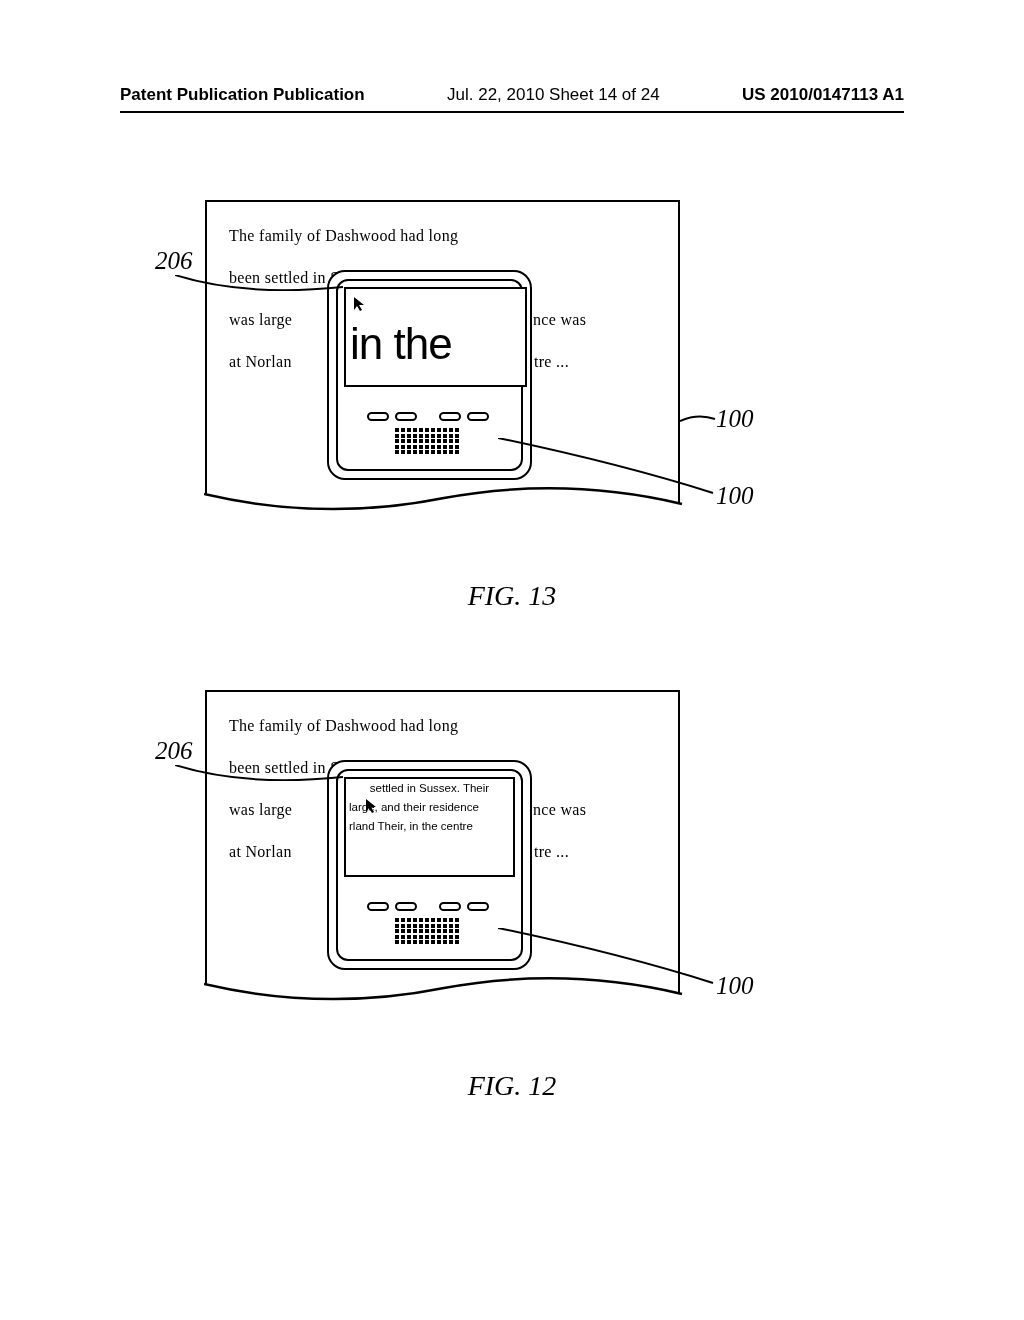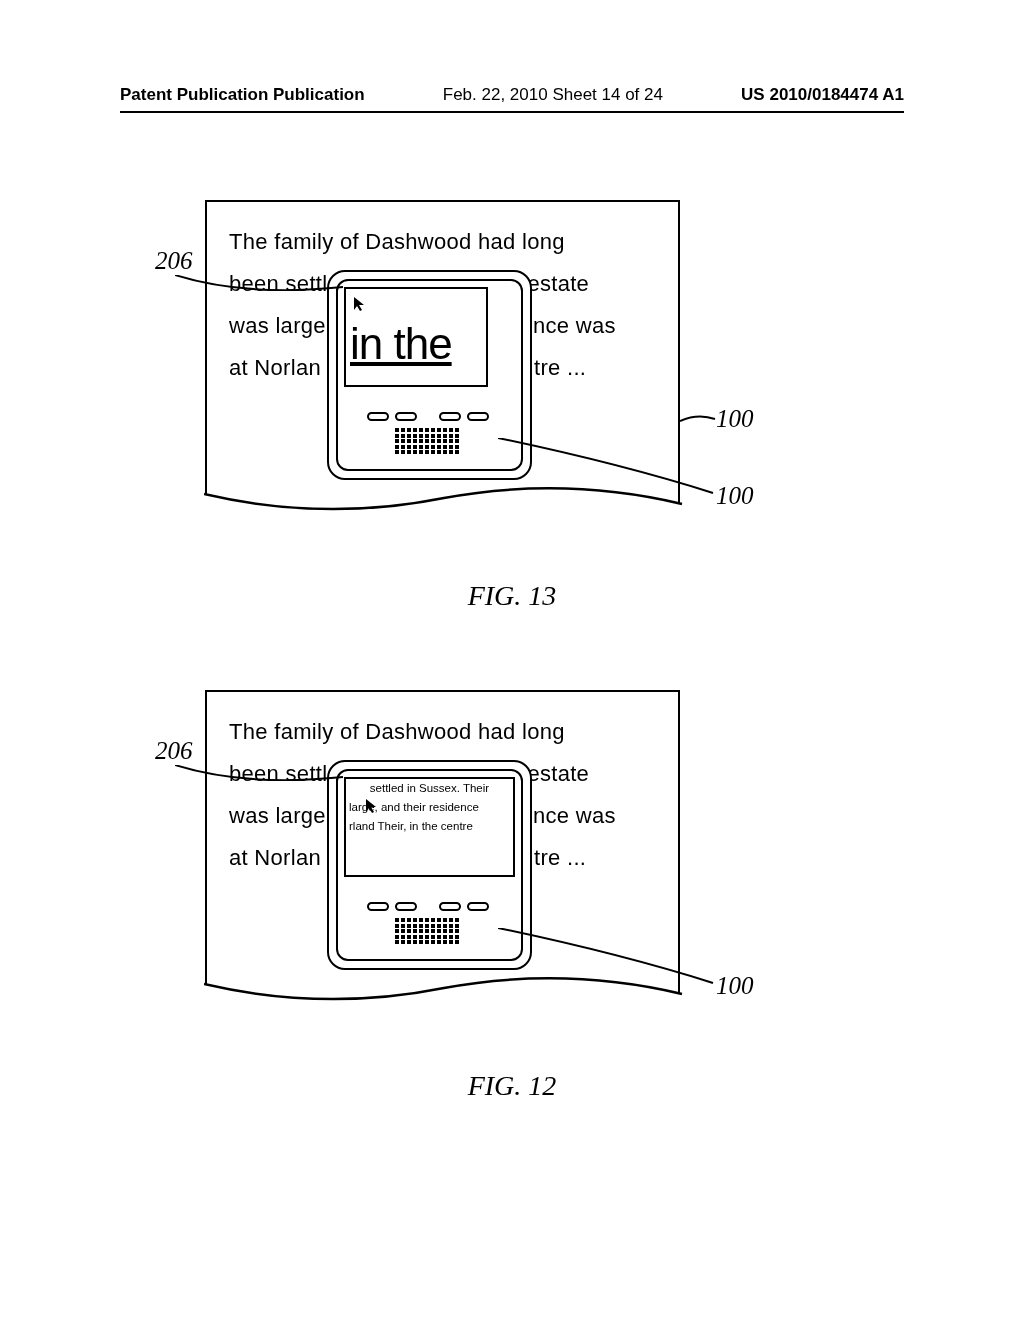--- a/index.html
+++ b/index.html
@@ -24,22 +24,22 @@
   .header-left { font-weight: bold; }
   .header-center { }
   .header-right { font-weight: bold; }
   .figure-box {
     position: absolute;
     border: 2.5px solid #000;
     background: #fff;
   }
   .paragraph {
     position: absolute;
-    font-family: Liberation Sans, sans-serif;
-    font-size: 22px;
+    font-family: Liberation Serif, serif;
+    font-size: 16px;
     line-height: 1.8;
     letter-spacing: 0.3px;
   }
   .device-outer {
     position: absolute;
     border: 2.5px solid #000;
     border-radius: 18px;
     background: #fff;
   }
   .device-inner {
@@ -112,36 +112,36 @@
     left: 50%;
     transform: translateX(-50%);
   }
   svg { position: absolute; }
 </style>
 </head>
 <body>
 
 <div class="header">
   <span class="header-left">Patent Publication Publication</span>
-  <span class="header-center">Feb. 22, 2010   Sheet 14 of 24</span>
-  <span class="header-right">US 2010/0184474 A1</span>
+  <span class="header-center">Jul. 22, 2010   Sheet 14 of 24</span>
+  <span class="header-right">US 2010/0147113 A1</span>
 </div>
 
 <div class="figure-box" style="left:205px; top:200px; width:475px; height:320px;">
 
   <div class="paragraph" style="left:22px; top:20px;">The family of Dashwood had long</div>
   <div class="paragraph" style="left:22px; top:62px;">been settled in Sussex. Their estate</div>
   <div class="paragraph" style="left:22px; top:104px;">was large</div>
   <div class="paragraph" style="left:326px; top:104px;">nce was</div>
   <div class="paragraph" style="left:22px; top:146px;">at Norlan</div>
   <div class="paragraph" style="left:327px; top:146px;">tre ...</div>
 
   <div class="device-outer" style="left:120px; top:68px; width:205px; height:210px;"></div>
   <div class="device-inner" style="left:129px; top:77px; width:187px; height:192px;"></div>
-  <div class="device-screen" style="left:137px; top:85px; width:144px; height:100px;text-decoration:underline;">
+  <div class="device-screen" style="left:137px; top:85px; width:183px; height:100px;">
     <div class="magnified-text">in the</div>
     <svg class="cursor" width="18" height="18" viewBox="0 0 18 18">
       <path d="M2 2 L2 15 L5 11 L8 16 L10 15 L7 10 L12 10 Z" fill="#000"></path>
     </svg>
   </div>
 
   <div class="button-row" style="left:160px; top:210px;">
     <div class="pill"></div>
     <div class="pill"></div>
   </div>

